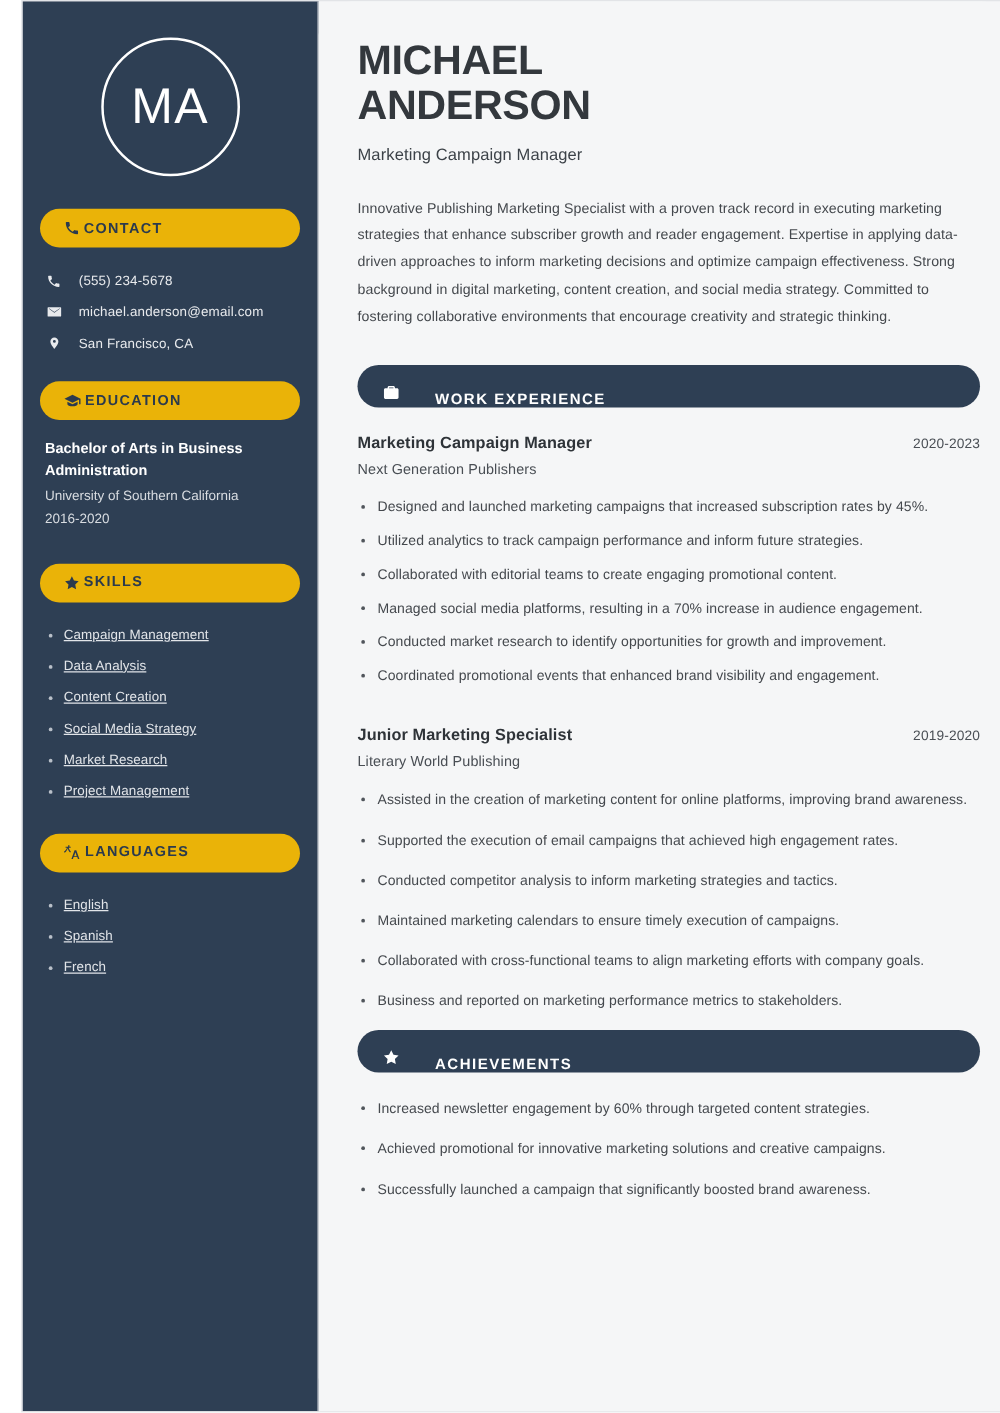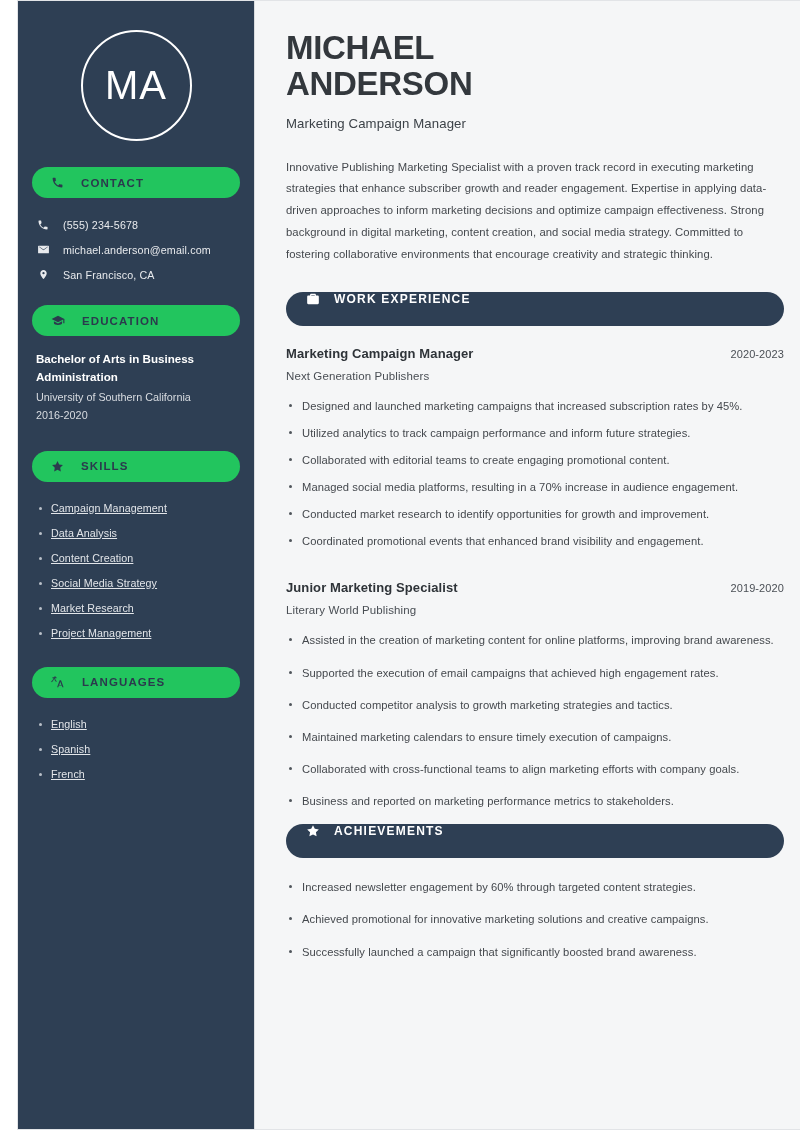--- a/index.html
+++ b/index.html
@@ -49,26 +49,26 @@
   }
   .avatar-initials {
     font-size: 40px;
     font-weight: 400;
     letter-spacing: 1px;
     color: #ffffff;
   }
 
   
   .pill {
-    background: #22c55e;
+    background: #eab308;
     border-radius: 999px;
     height: 31px;
     display: flex;
     align-items: center;
-    gap: 17px;
+    gap: 3px;
     padding: 0 19px;
     margin-bottom: 14px;
   }
   .pill-label {
     font-size: 11.5px;
     font-weight: bold;
     letter-spacing: 1.1px;
     color: #2b3a4d;
     text-transform: uppercase;
     white-space: nowrap;
@@ -164,22 +164,22 @@
     letter-spacing: 0.08px;
     max-width: 505px;
   }
 
   
   .banner {
     background: #2e3f54;
     border-radius: 999px;
     height: 34px;
     display: flex;
-    align-items: flex-start;
-    gap: 14px;
+    align-items: flex-end;
+    gap: 28px;
     padding: 0 20px;
     margin-top: 26px;
     margin-bottom: 20px;
     max-width: 504px;
   }
   .banner-label {
     font-size: 12px;
     font-weight: bold;
     letter-spacing: 1.2px;
     color: #ffffff;
@@ -389,21 +389,21 @@
 
     <div class="job">
       <div class="job-head">
         <span class="job-role">Junior Marketing Specialist</span>
         <span class="job-dates">2019-2020</span>
       </div>
       <div class="job-company">Literary World Publishing</div>
       <ul class="bullets wide">
         <li>Assisted in the creation of marketing content for online platforms, improving brand awareness.</li>
         <li>Supported the execution of email campaigns that achieved high engagement rates.</li>
-        <li>Conducted competitor analysis to growth marketing strategies and tactics.</li>
+        <li>Conducted competitor analysis to inform marketing strategies and tactics.</li>
         <li>Maintained marketing calendars to ensure timely execution of campaigns.</li>
         <li>Collaborated with cross-functional teams to align marketing efforts with company goals.</li>
         <li>Business and reported on marketing performance metrics to stakeholders.</li>
       </ul>
     </div>
 
     <div class="banner" style="margin-top:10px">
       <span>
         <svg width="14" height="14" viewBox="0 0 24 24" fill="#ffffff">
           <path d="m12 2 3.1 6.3 6.9 1-5 4.9 1.2 6.8L12 17.8 5.8 21l1.2-6.8-5-4.9 6.9-1z"></path>

